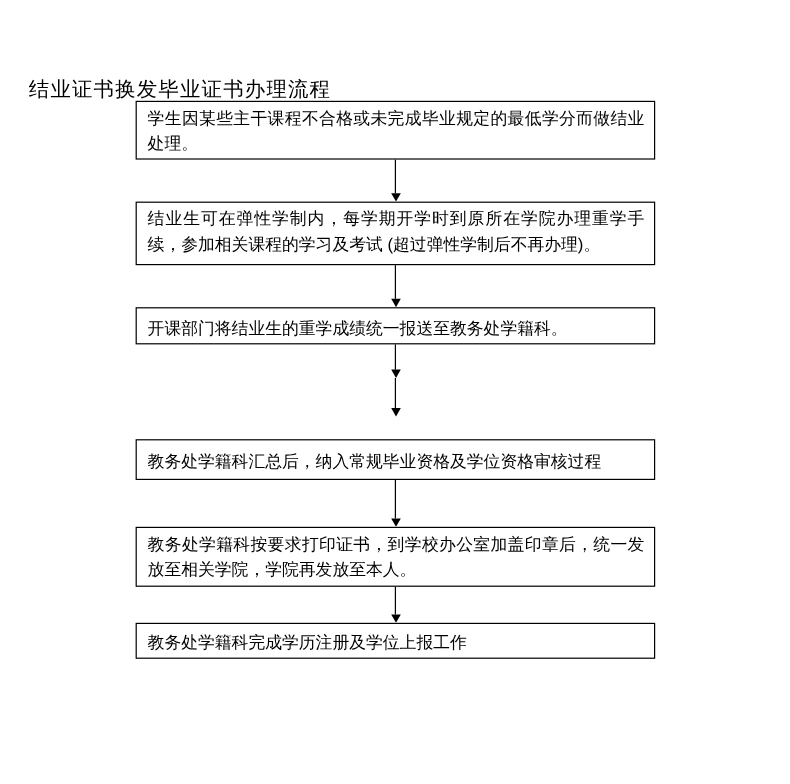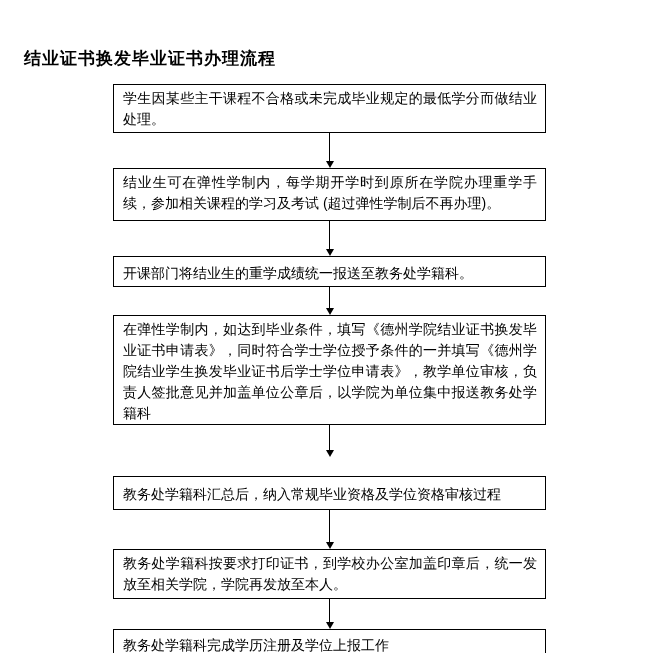--- a/index.html
+++ b/index.html
@@ -11,23 +11,23 @@
     width: 658px;
     height: 653px;
     position: relative;
     font-family: "Liberation Sans", "DejaVu Sans", sans-serif;
     color: #000000;
     overflow: hidden;
   }
   .page-title {
     position: absolute;
     left: 24px;
-    top: 36px;
+    top: 52px;
     font-size: 17px;
-    font-weight: bold;
+    font-weight: normal;
     letter-spacing: 1px;
     white-space: nowrap;
   }
   .flow {
     position: absolute;
     left: 113px;
     top: 84px;
     width: 433px;
     display: flex;
     flex-direction: column;
@@ -102,23 +102,20 @@
 
   <div class="flow-box h-31">
     <span>开课部门将结业生的重学成绩统一报送至教务处学籍科。</span>
   </div>
 
   <div class="connector g-28">
     <div class="shaft"></div>
     <div class="head"></div>
   </div>
 
-  <div class="flow-box h-100">
-    <span>在弹性学制内，如达到毕业条件，填写《德州学院结业证书换发毕业证书申请表》，同时符合学士学位授予条件的一并填写《德州学院结业学生换发毕业证书后学士学位申请表》，教学单位审核，负责人签批意见并加盖单位公章后，以学院为单位集中报送教务处学籍科</span>
-  </div>
 
   <div class="connector g-32">
     <div class="shaft"></div>
     <div class="head"></div>
   </div>
 
   <div class="flow-box h-34">
     <span>教务处学籍科汇总后，纳入常规毕业资格及学位资格审核过程</span>
   </div>
 

